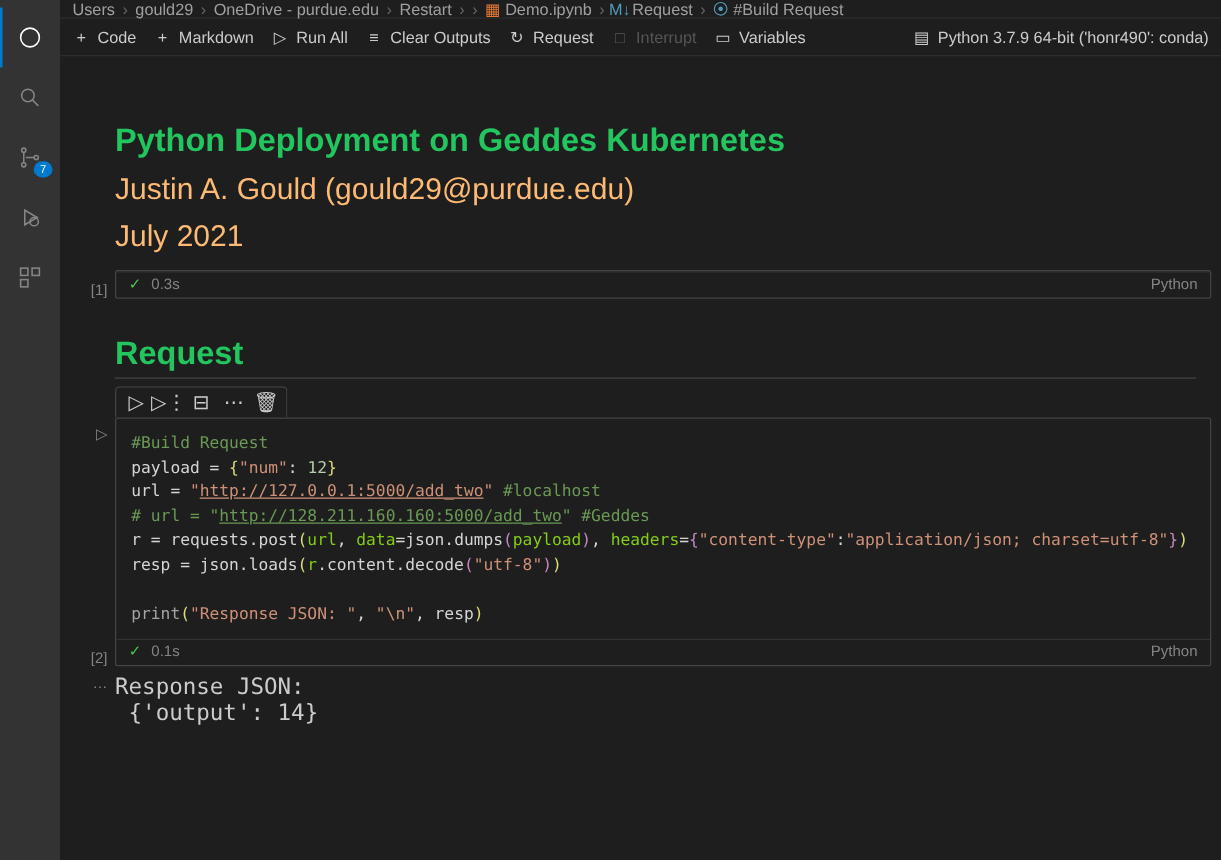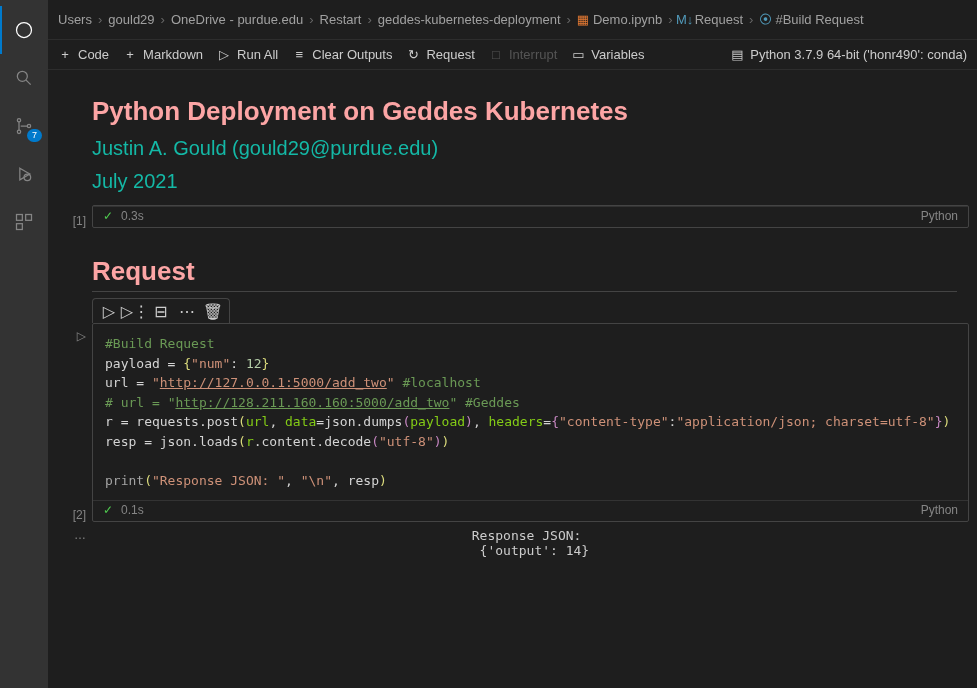--- a/index.html
+++ b/index.html
@@ -55,21 +55,21 @@
   background: #1e1e1e;
 }
 .breadcrumbs {
   display: flex;
   align-items: center;
   gap: 6px;
   padding: 4px 10px;
   font-size: 13px;
   color: #a0a0a0;
   border-bottom: 1px solid #2d2d2d;
-  height: 40px;
+  height: 15px;
   white-space: nowrap;
 }
 .chevron { color: #666; }
 .bc-icon { display: inline-flex; align-items: center; gap: 4px; }
 .file-ico { width: 12px; height: 12px; display: inline-flex; align-items: center; justify-content: center;}
 .toolbar {
   display: flex;
   align-items: center;
   padding: 4px 10px;
   gap: 14px;
@@ -86,22 +86,22 @@
   flex: 1;
   overflow: auto;
   padding: 20px 0 20px 0;
 }
 .notebook { max-width: 100%; }
 .md {
   margin-left: 44px;
   margin-right: 20px;
   color: #cccccc;
 }
-.md h1 { font-size: 26px; font-weight: 600; margin: 6px 0 6px; color: #fca5a5;}
-.md h2 { font-size: 20px; font-weight: 400; margin: 10px 0 6px; color: #14b8a6;}
+.md h1 { font-size: 26px; font-weight: 600; margin: 32px 0 6px; color: #22c55e;}
+.md h2 { font-size: 24px; font-weight: 400; margin: 10px 0 6px; color: #fdba74;}
 .md .sep { border-bottom: 1px solid #444; padding-bottom: 4px; }
 .cell-wrap { display:flex; margin: 12px 8px 0 0; }
 .gutter { width: 44px; text-align: right; padding-right: 6px; color: #858585; font-size: 12px; display:flex; flex-direction:column; justify-content:flex-end; align-items:flex-end;}
 .gutter .play { margin-bottom: auto; padding-top:6px;}
 .code-cell {
   flex: 1;
   background: #1e1e1e;
   border: 1px solid #444;
   border-radius: 2px;
 }
@@ -137,24 +137,23 @@
 }
 .cell-toolbar .ti { width:16px; height:16px; display:flex; align-items:center; justify-content:center; color:#ccc; cursor:pointer;}
 .output {
   display:flex;
   padding: 6px 8px 0 0;
 }
 .output .og { width:44px; text-align:right; padding-right:6px; color:#858585; font-size:12px;}
 .output .obody {
   flex:1;
   font-family: "SF Mono", Consolas, monospace;
-  font-size: 13px;
+  font-size: 18px;
   white-space: pre;
   color:#cccccc;
-  text-align:center;
 }
 </style>
 </head>
 <body>
 
 <div class="activity-bar">
   <div class="activity-icon top-active active">
     <svg width="20" height="20" viewBox="0 0 24 24" fill="none" stroke="currentColor" stroke-width="1.5">
         <circle cx="12" cy="12" r="9"></circle>
       </svg>
@@ -192,21 +191,20 @@
 <div class="main">
   <div class="breadcrumbs">
     <span>Users</span>
       <span class="chevron">›</span>
     <span>gould29</span>
       <span class="chevron">›</span>
     <span>OneDrive - purdue.edu</span>
       <span class="chevron">›</span>
     <span>Restart</span>
       <span class="chevron">›</span>
-    <span>geddes-kubernetes-deployment</span>
       <span class="chevron">›</span>
     <span class="bc-icon">
         <span class="file-ico" style="color:#e37933">▦</span>
         <span>Demo.ipynb</span>
       </span>
       <span class="chevron">›</span>
     <span class="bc-icon">
         <span class="file-ico" style="color:#519aba">M↓</span>
         <span>Request</span>
       </span>

